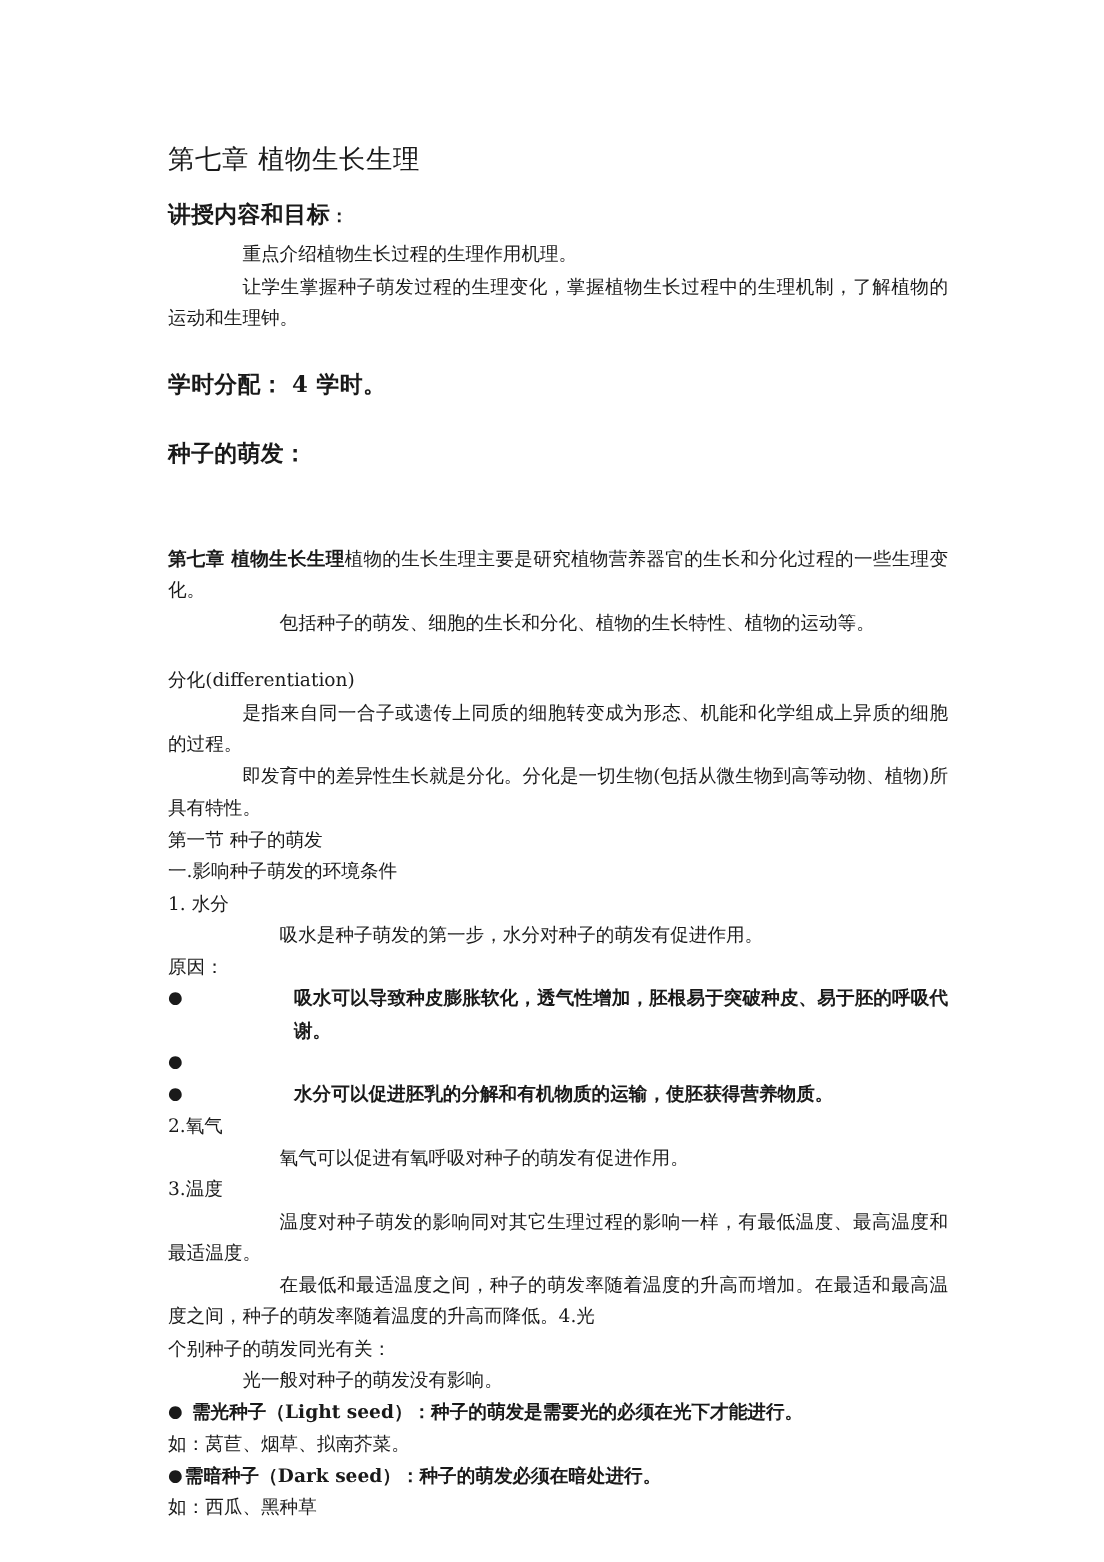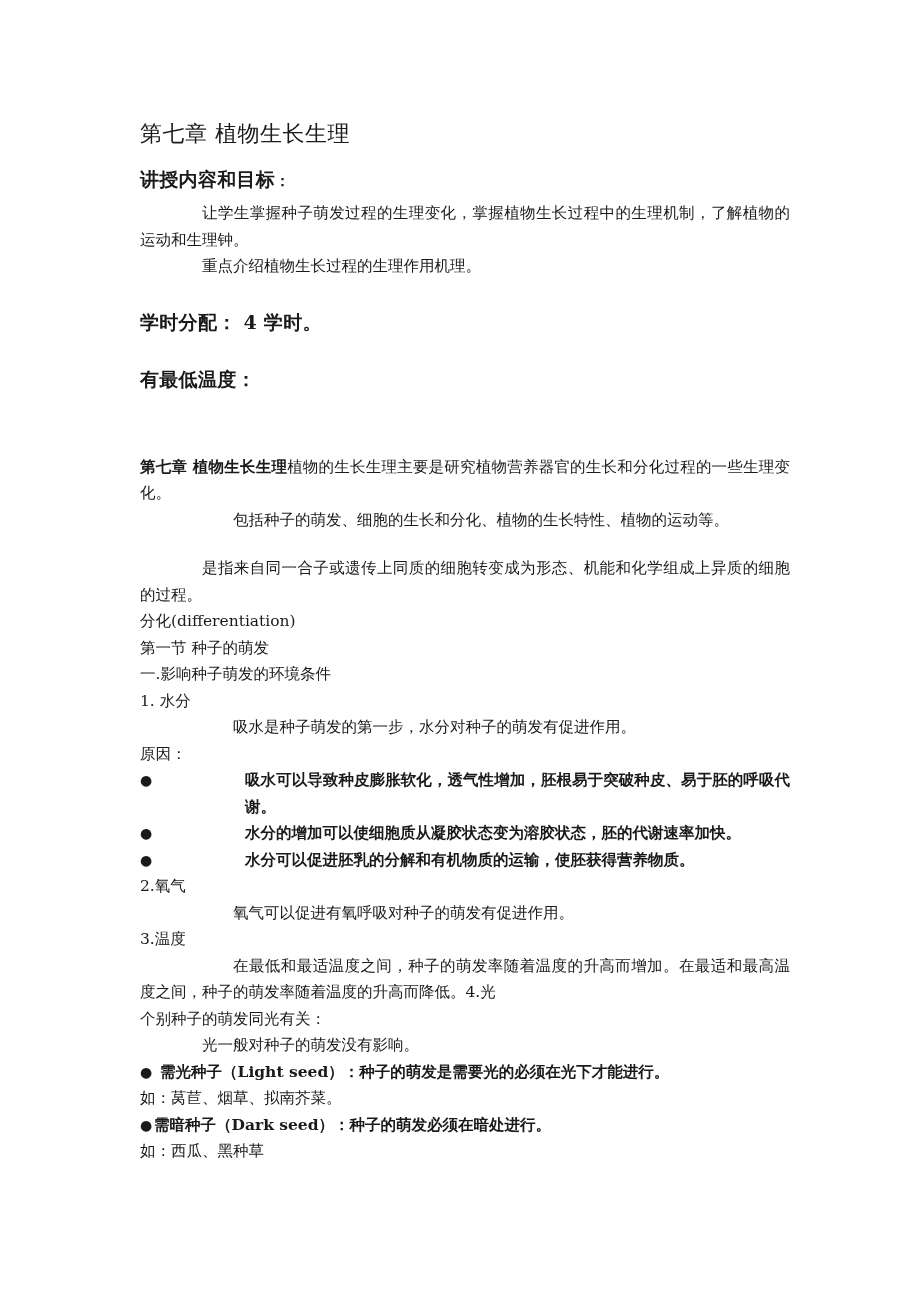--- a/index.html
+++ b/index.html
@@ -81,62 +81,63 @@
 <body>
 
 <div class="page">
 
   <h1 class="doc-title">第七章  植物生长生理</h1>
 
   <div class="h-bold">
     <span>讲授内容和目标</span><span class="small-colon">：</span>
   </div>
 
+  <p class="para ind2">重点介绍植物生长过程的生理作用机理。</p>
   <p class="para ind2">让学生掌握种子萌发过程的生理变化，掌握植物生长过程中的生理机制，了解植物的运动和生理钟。</p>
-  <p class="para ind2">重点介绍植物生长过程的生理作用机理。</p>
 
   <div class="h-bold spaced-top">学时分配：   4 学时。</div>
 
-  <div class="h-bold spaced-top">有最低温度：</div>
+  <div class="h-bold spaced-top">种子的萌发：</div>
 
   <div class="gap-after-heading"></div>
 
   <p class="para"><span class="bold-run">第七章  植物生长生理</span><span>植物的生长生理主要是研究植物营养器官的生长和分化过程的一些生理变化。</span></p>
 
   <p class="para ind3">包括种子的萌发、细胞的生长和分化、植物的生长特性、植物的运动等。</p>
 
   <div class="gap-small"></div>
 
+  <p class="para">分化(differentiation)</p>
   <p class="para ind2">是指来自同一合子或遗传上同质的细胞转变成为形态、机能和化学组成上异质的细胞的过程。</p>
-  <p class="para">分化(differentiation)</p>
+  <p class="para ind2">即发育中的差异性生长就是分化。分化是一切生物(包括从微生物到高等动物、植物)所具有特性。</p>
 
   <p class="para">第一节     种子的萌发</p>
   <p class="para">一.影响种子萌发的环境条件</p>
   <p class="para">1.   水分</p>
   <p class="para ind3">吸水是种子萌发的第一步，水分对种子的萌发有促进作用。</p>
 
   <p class="para">原因：</p>
 
   <div class="bullet-row">
     <span class="bullet-mark wide">●</span>
     <span class="bullet-text">吸水可以导致种皮膨胀软化，透气性增加，胚根易于突破种皮、易于胚的呼吸代谢。</span>
   </div>
   <div class="bullet-row">
     <span class="bullet-mark wide">●</span>
-    <span class="bullet-text">水分的增加可以使细胞质从凝胶状态变为溶胶状态，胚的代谢速率加快。</span>
   </div>
   <div class="bullet-row">
     <span class="bullet-mark wide">●</span>
     <span class="bullet-text"> 水分可以促进胚乳的分解和有机物质的运输，使胚获得营养物质。</span>
   </div>
 
   <p class="para">2.氧气</p>
   <p class="para ind3">氧气可以促进有氧呼吸对种子的萌发有促进作用。</p>
 
   <p class="para">3.温度</p>
+  <p class="para ind3">温度对种子萌发的影响同对其它生理过程的影响一样，有最低温度、最高温度和最适温度。</p>
   <p class="para ind3">在最低和最适温度之间，种子的萌发率随着温度的升高而增加。在最适和最高温度之间，种子的萌发率随着温度的升高而降低。4.光</p>
   <p class="para">个别种子的萌发同光有关：</p>
 
   <p class="para ind2">光一般对种子的萌发没有影响。</p>
 
   <div class="bullet-row">
     <span class="bullet-mark tight">●</span>
     <span class="bullet-text">需光种子（Light seed）：种子的萌发是需要光的必须在光下才能进行。</span>
   </div>
   <p class="para">如：莴苣、烟草、拟南芥菜。</p>

